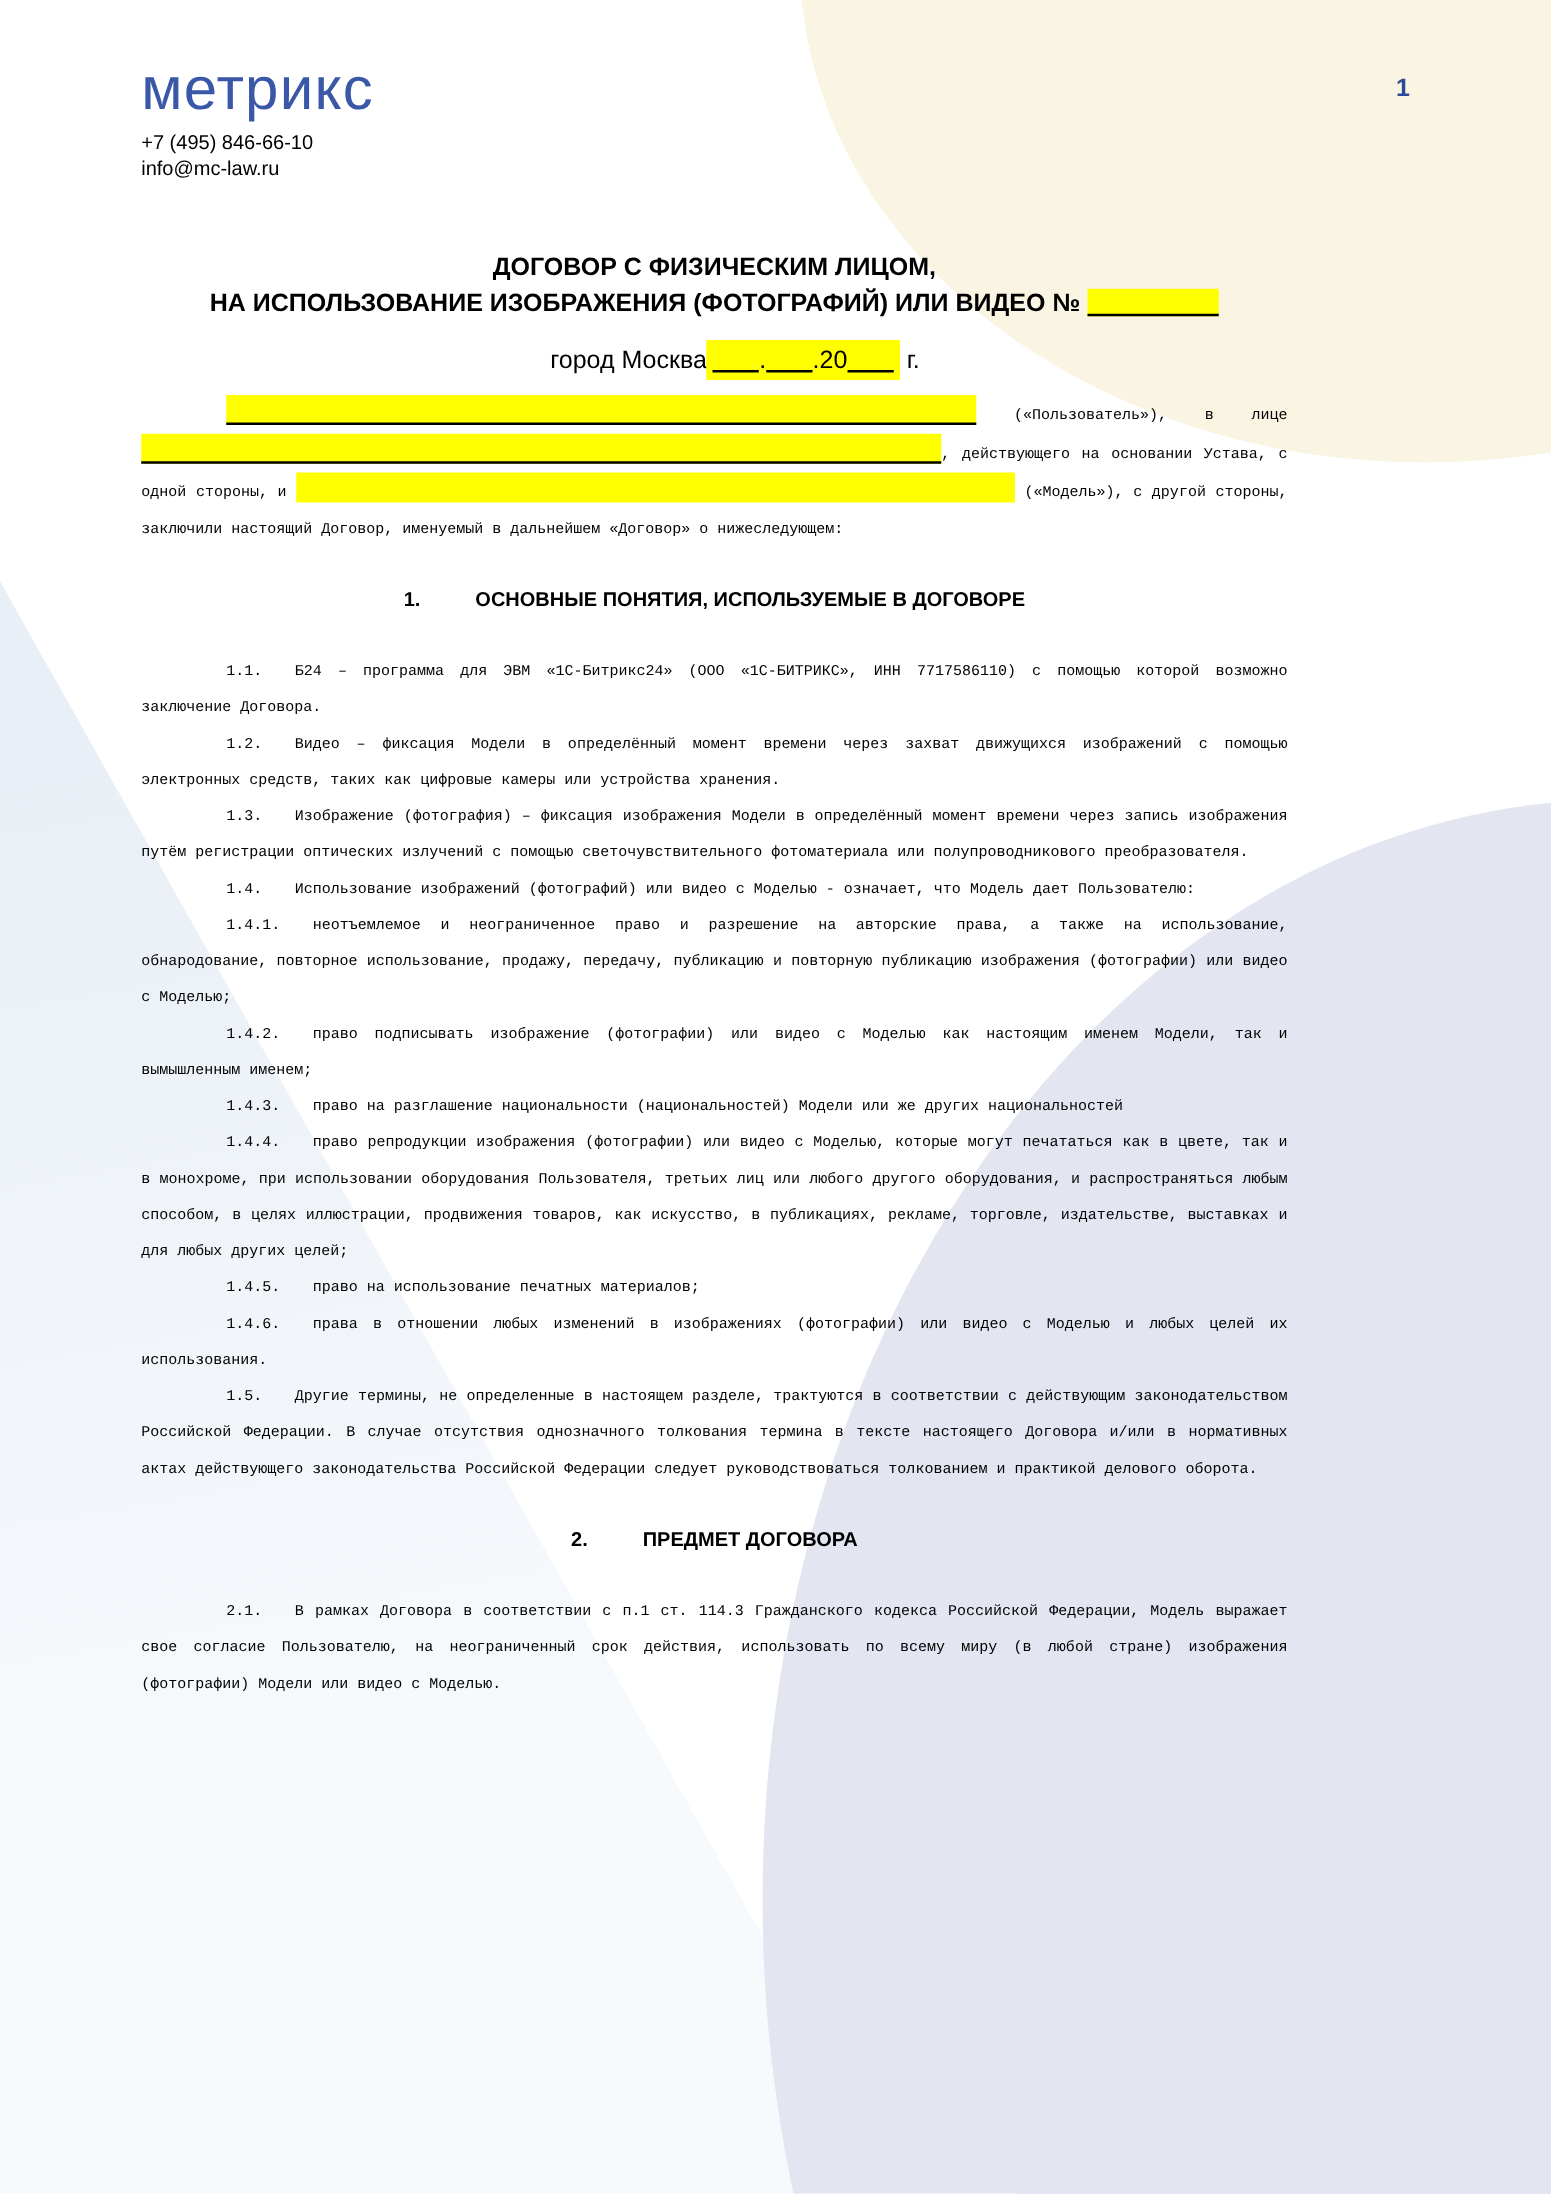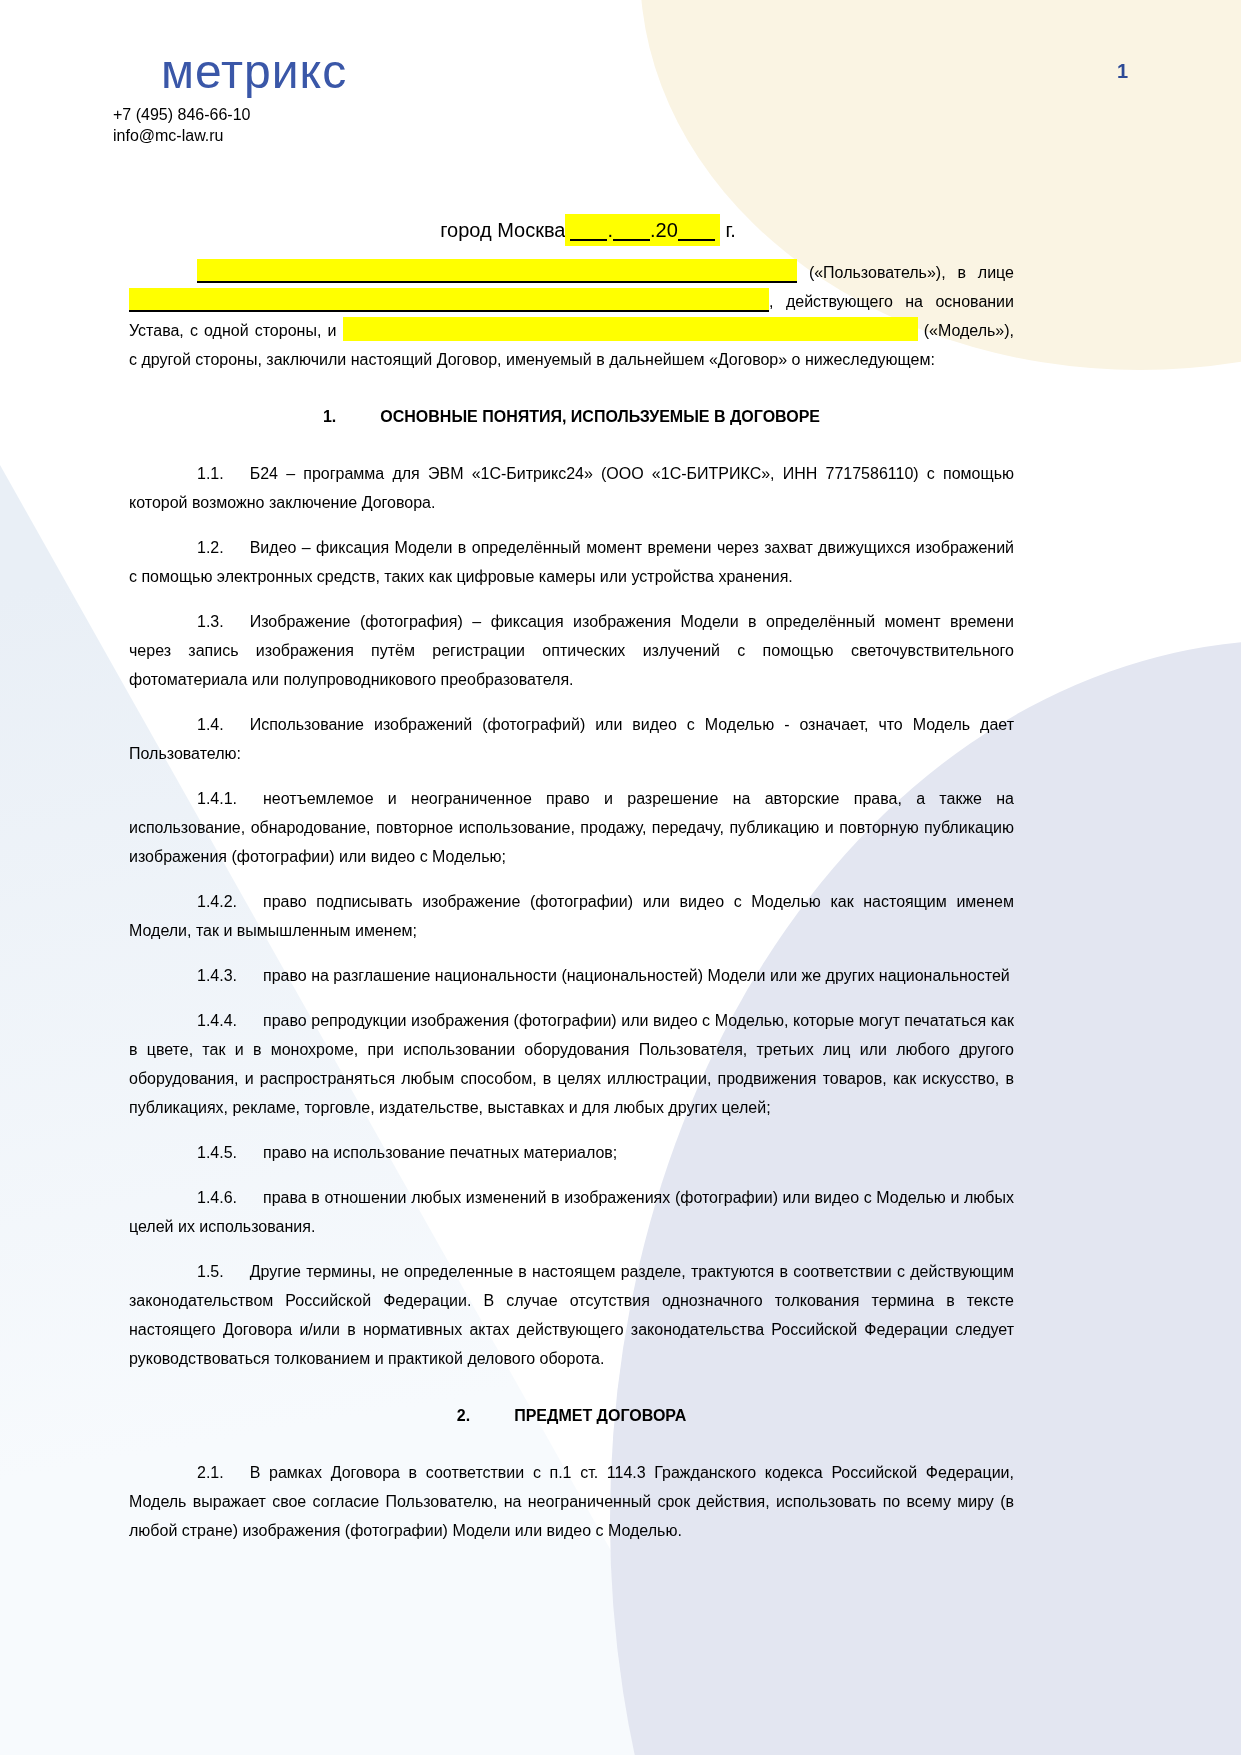--- a/index.html
+++ b/index.html
@@ -21,43 +21,42 @@
   }
   .bg-lavender {
     left:610px; top:640px; width:1360px; height:1760px;
     background:#e3e6f1; border-radius:50%;
   }
   
   .letterhead { position:absolute; z-index:2; left:113px; top:48px; width:1015px; }
   .logo {
     font-size:48px; line-height:48px; color:#3a57a8; letter-spacing:1px;
     font-weight:400;
-    margin-left:48px;
   }
   .contact { font-size:16px; line-height:21px; margin-top:8px; }
   .page-number {
     position:absolute; right:0; top:12px;
     font-size:20px; font-weight:bold; color:#2d4a96;
   }
   
   .content { position:absolute; z-index:2; left:113px; top:200px; width:917px; }
   .doc-title { font-size:20px; line-height:29px; font-weight:bold; text-align:center; }
   .city-date {
     display:flex; justify-content:center; align-items:baseline;
     font-size:20px; line-height:29px; margin-top:16px;
   }
   .city { padding-left:33px; }
   .date-hl { background:#ffff00; padding:5px 5px; }
   .dblank {
     display:inline-block; width:37px; height:20px;
     border-bottom:2px solid #000; vertical-align:-4px;
   }
   .para {
-    margin:16px; font-size:16px; line-height:29px;
-    text-align:justify; text-indent:68px;
+    margin:0; font-size:12px; line-height:29px;
+    text-align:justify; text-indent:68px;font-family:Liberation Mono, monospace;
   }
   .preamble { margin-top:13px; }
   .pnum { margin-right:26px; }
   .blank {
     display:inline-block; background:#ffff00; height:24px; vertical-align:-5px;
   }
   .blank.u { height:22px; border-bottom:2px solid #000; }
   .title-blank {
     display:inline-block; background:#ffff00; width:105px; height:20px;
     border-bottom:2px solid #000; vertical-align:-4px; margin-left:6px;
@@ -81,20 +80,24 @@
     <div class="logo">метрикс</div>
     <div class="contact">
       <div>+7 (495) 846-66-10</div>
       <div>info@mc-law.ru</div>
     </div>
     <div class="page-number">1</div>
   </header>
 
   <main class="content">
 
+    <div class="doc-title">
+      <div>ДОГОВОР С ФИЗИЧЕСКИМ ЛИЦОМ,</div>
+      <div><span>НА ИСПОЛЬЗОВАНИЕ ИЗОБРАЖЕНИЯ (ФОТОГРАФИЙ) ИЛИ ВИДЕО №</span><span class="title-blank"></span></div>
+    </div>
 
     <div class="city-date">
       <span class="city">город Москва</span>
       <span>
         <span class="date-hl"><span class="dblank"></span><span>.</span><span class="dblank"></span><span>.20</span><span class="dblank"></span></span>
         <span>г.</span>
       </span>
     </div>
 
     <p class="para preamble"><span class="blank u" style="width:600px"></span>

